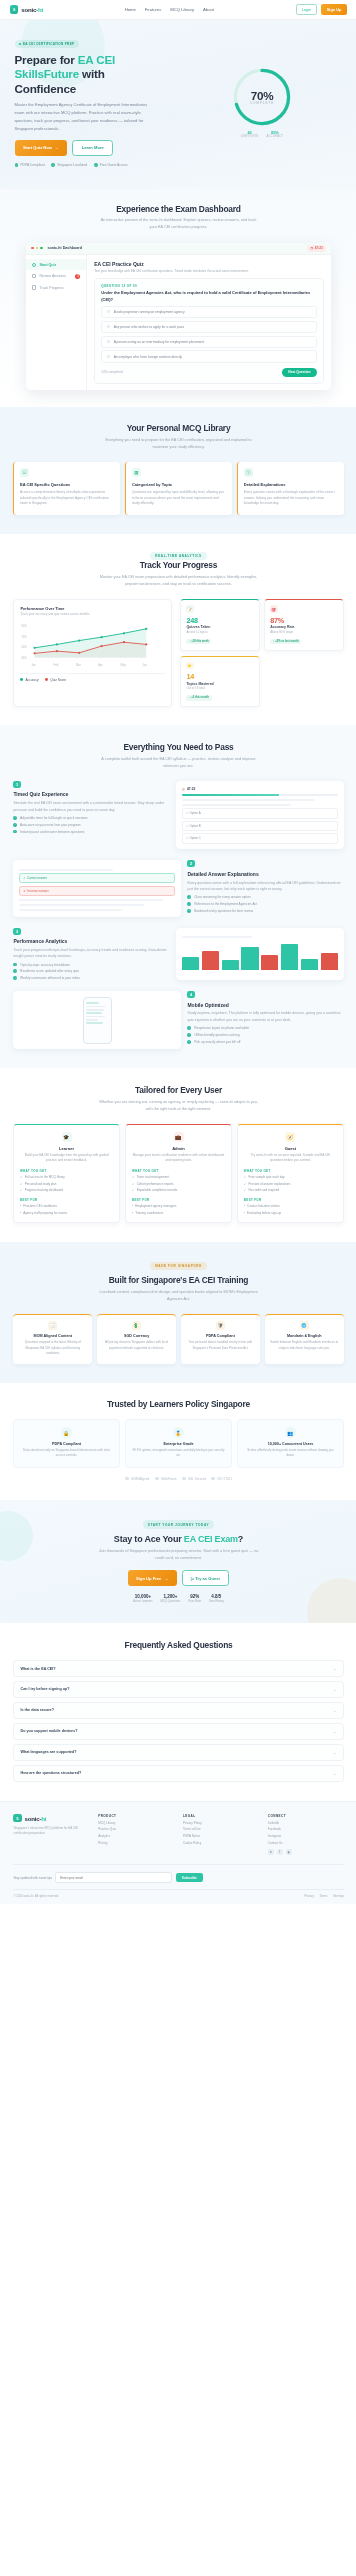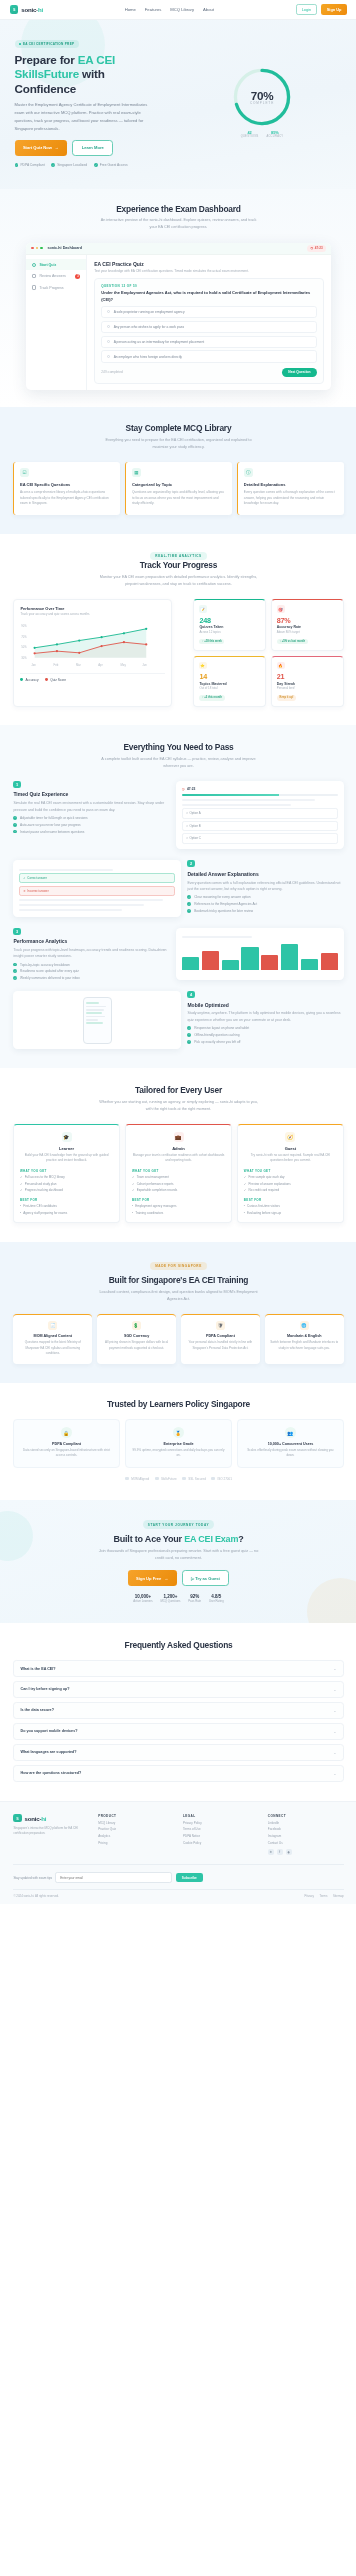--- a/index.html
+++ b/index.html
@@ -173,21 +173,21 @@
   .mcq-ic {
     width: 9px; height: 9px; border-radius: 2.8px; background: #e8f8f3;
     display: flex; align-items: center; justify-content: center;
     color: #26b392; font-size: 4.5px;
   }
   .mcq-h { font-size: 4px; font-weight: bold; color: #2b3445; margin-top: 4.5px; }
   .mcq-p { font-size: 3.2px; line-height: 1.85; color: #a2abb5; margin-top: 2.8px; }
 
   
   .prog-sec { background: #fff; padding: 15.6px 13.4px 18px; }
-  .prog-wrap { display: flex; gap: 21px; margin-top: 11px; }
+  .prog-wrap { display: flex; gap: 8px; margin-top: 11px; }
   .chart-card {
     width: 159px; background: #fff; border: 0.6px solid #eef2f6; border-radius: 3.9px;
     padding: 6.1px 6.1px 5px; box-shadow: 0 1.1px 4.5px rgba(30,60,90,.04);
   }
   .chart-h { font-size: 3.9px; font-weight: bold; color: #2b3445; }
   .chart-sh { font-size: 3px; color: #a9b2bc; margin-top: 1.1px; }
   .chart-box { position: relative; height: 48px; margin-top: 4.5px; }
   .chart-legend { display: flex; gap: 6.7px; margin-top: 3.9px; padding-top: 3.9px; border-top: 0.6px solid #f1f4f7; }
   .lg { display: flex; align-items: center; gap: 2.2px; font-size: 3.2px; color: #54617040; }
   .lg span.txt { color: #4c596a; }
@@ -502,21 +502,21 @@
               <span class="q-prog">24% completed</span>
               <span class="q-next">Next Question</span>
             </div>
           </div>
         </div>
       </div>
     </div>
   </div>
 
   <div class="mcq-sec">
-    <div class="sec-title">Stay Complete MCQ Library</div>
+    <div class="sec-title">Your Personal MCQ Library</div>
     <div class="sec-sub">Everything you need to prepare for the EA CEI certification, organized and explained to maximize your study efficiency.</div>
     <div class="mcq-grid">
       <div class="mcq-card">
         <div class="mcq-ic">☑</div>
         <div class="mcq-h">EA CEI Specific Questions</div>
         <div class="mcq-p">Access a comprehensive library of multiple-choice questions tailored specifically to the Employment Agency CEI certification exam in Singapore.</div>
       </div>
       <div class="mcq-card">
         <div class="mcq-ic">▦</div>
         <div class="mcq-h">Categorized by Topic</div>
@@ -606,27 +606,20 @@
           <div class="stat-s">Above 80% target</div>
           <div class="stat-chip">↑ +5% vs last month</div>
         </div>
         <div class="stat-card" style="border-top-color:#edb62c">
           <div class="stat-ic" style="background:#fdf6e6">⭐</div>
           <div class="stat-v" style="color:#e8a020">14</div>
           <div class="stat-k">Topics Mastered</div>
           <div class="stat-s">Out of 18 total</div>
           <div class="stat-chip">↑ +3 this month</div>
         </div>
-        <div class="stat-card" style="border-top-color:#e3697a">
-          <div class="stat-ic" style="background:#fdeeed">🔥</div>
-          <div class="stat-v" style="color:#e0554a">21</div>
-          <div class="stat-k">Day Streak</div>
-          <div class="stat-s">Personal best!</div>
-          <div class="stat-chip" style="background:#fdf1e4;color:#d1912c">Keep it up!</div>
-        </div>
       </div>
     </div>
   </div>
 
   <div class="feat-sec">
     <div class="sec-title">Everything You Need to Pass</div>
     <div class="sec-sub">A complete toolkit built around the EA CEI syllabus — practice, review, analyse and improve wherever you are.</div>
 
     <div class="feat-row">
       <div class="feat-text">
@@ -867,21 +860,21 @@
           <i class="tl-sq"></i>
           <span>ISO 27001</span>
         </div>
     </div>
   </div>
 
   <div class="cta-sec">
     <div class="center">
       <span class="sec-tag">START YOUR JOURNEY TODAY</span>
     </div>
-    <div class="cta-h" style="margin-top:5.6px"><span>Built to Ace Your </span><span class="accent">EA CEI Exam</span><span>?</span></div>
+    <div class="cta-h" style="margin-top:5.6px"><span>Stay to Ace Your </span><span class="accent">EA CEI Exam</span><span>?</span></div>
     <div class="sec-sub">Join thousands of Singapore professionals preparing smarter. Start with a free guest quiz — no credit card, no commitment.</div>
     <div class="cta-row">
       <div class="cta-primary">
         <span>Sign Up Free</span>
         <span>→</span>
       </div>
       <div class="cta-secondary">
         <span>▷</span>
         <span>Try as Guest</span>
       </div>

